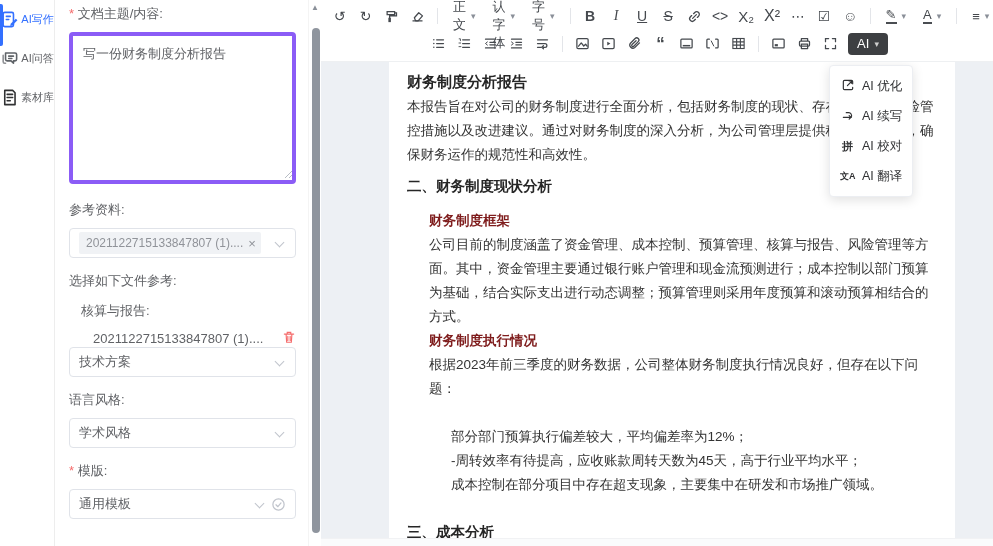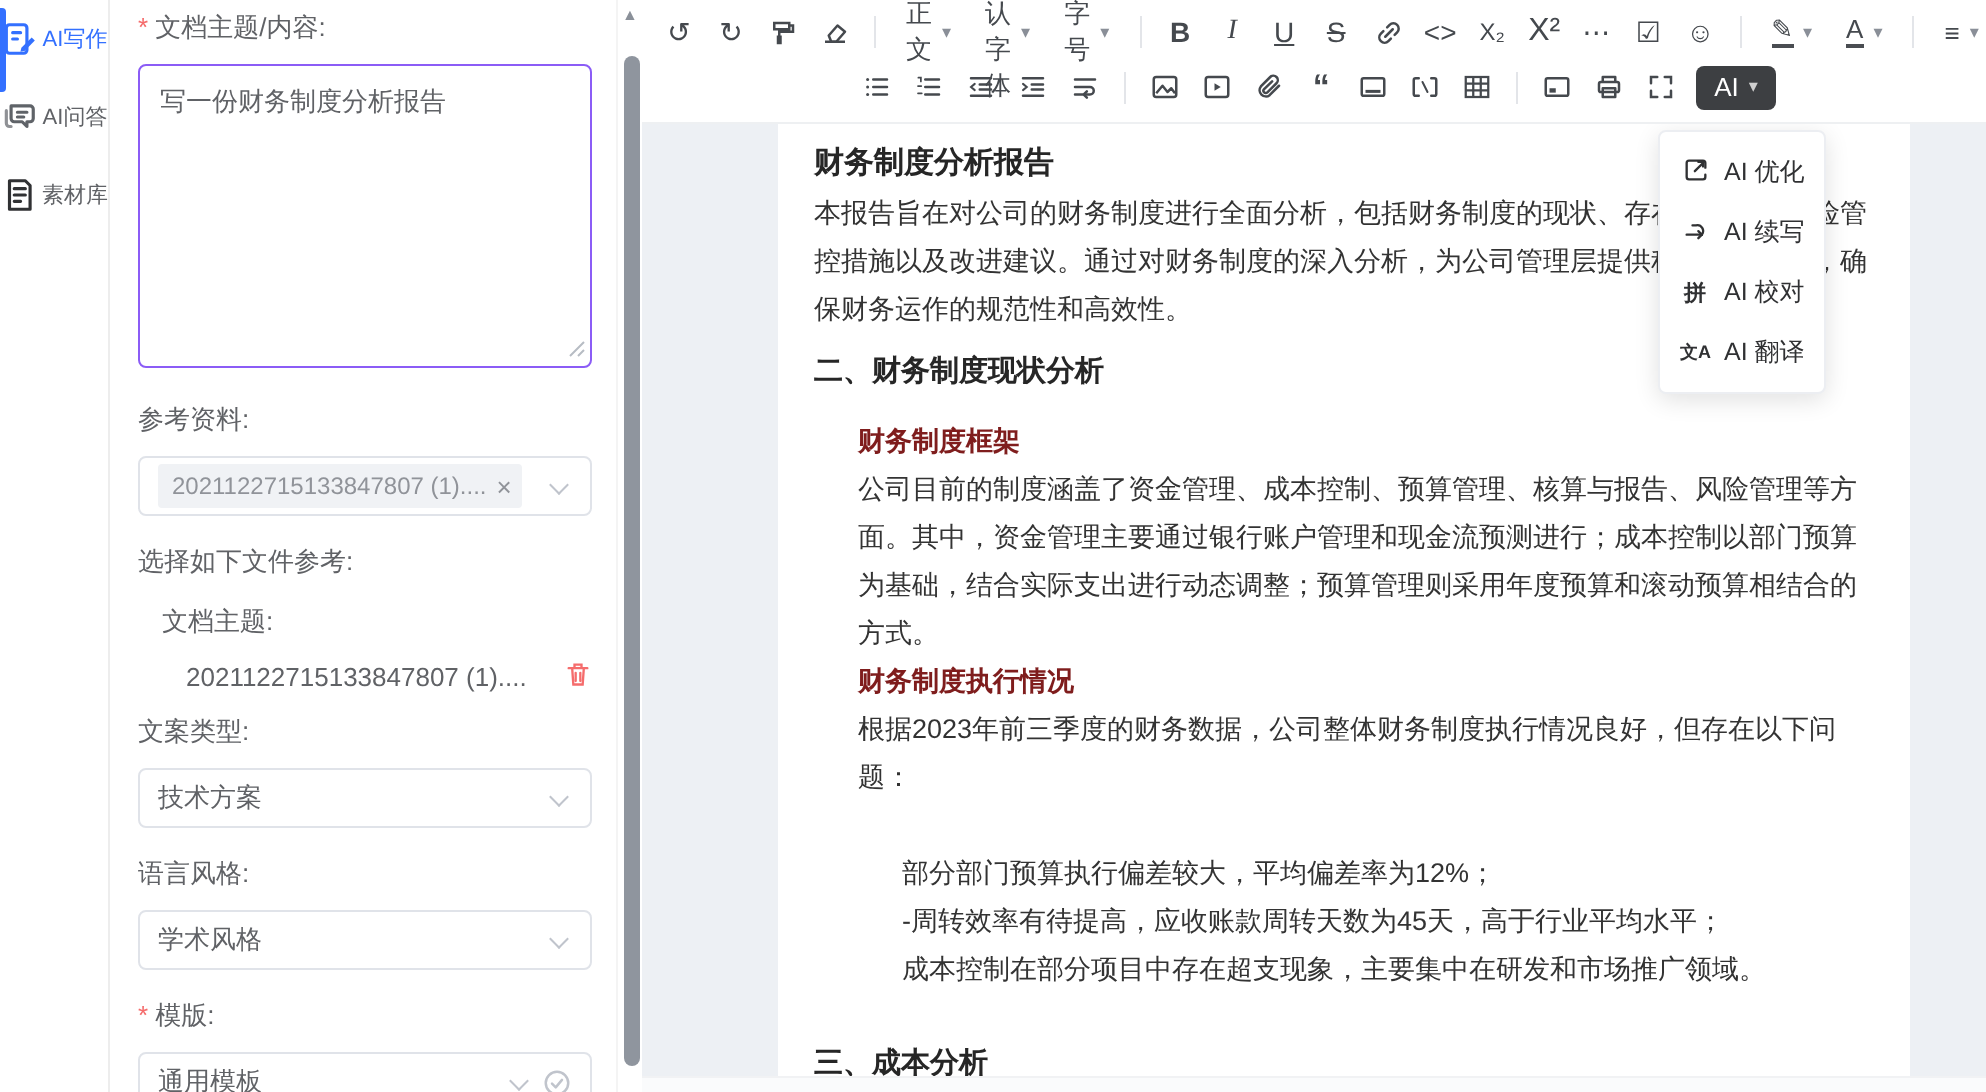--- a/index.html
+++ b/index.html
@@ -12,21 +12,21 @@
   .active-bar { position:absolute; left:0; top:4px; width:3px; height:42px; background:#3370ff; border-radius:0 2px 2px 0; }
   .side-item { display:flex; flex-direction:row; align-items:center; gap:2px; font-size:11px; color:#606266; cursor:pointer; }
   .side-item.active { color:#3370ff; }
   .side-item svg { display:block; }
 
   
   .form-panel { width:253px; flex-shrink:0; padding:5px 12px 0 14px; color:#606266; position:relative; background:#fff; }
   .f-label { margin:14px 0 9px; font-size:13px; color:#606266; }
   .f-label.first { margin-top:0; }
   .req::before { content:"* "; color:#f56c6c; }
-  .topic-area { width:100%; height:152px; border:1px solid #8b5cf6; border-radius:4px; padding:8px 10px; font-family:inherit; font-size:13px; color:#606266; resize:none; outline:none; line-height:19px; position:relative; background:#fff; }
+  .topic-area { width:100%; height:152px; border:4px solid #8b5cf6; border-radius:4px; padding:8px 10px; font-family:inherit; font-size:13px; color:#606266; resize:none; outline:none; line-height:19px; position:relative; background:#fff; }
   .ta-wrap { position:relative; }
   .ta-grip { position:absolute; right:3px; bottom:5px; pointer-events:none; }
   .select { height:30px; border:1px solid #e0e3e9; border-radius:4px; background:#fff; display:flex; align-items:center; padding:0 30px 0 9px; position:relative; color:#606266; cursor:pointer; }
   .chev { position:absolute; right:12px; top:10px; width:7px; height:7px; border-right:1.4px solid #c0c4cc; border-bottom:1.4px solid #c0c4cc; transform:rotate(45deg); }
   .chev.shift { right:32px; }
   .clear-ok { position:absolute; right:9px; top:7px; }
   .tag { background:#f0f2f5; border-radius:2px; height:22px; display:flex; align-items:center; gap:5px; padding:0 5px 0 7px; font-size:12px; color:#909399; max-width:190px; }
   .tag-x { cursor:pointer; font-size:13px; line-height:1; color:#909399; }
   .file-group { margin:12px 0 0 12px; }
   .file-row { display:flex; align-items:center; justify-content:space-between; margin:10px 0 0 12px; }
@@ -125,31 +125,30 @@
     <div class="f-label">参考资料:</div>
     <div class="select">
       <span class="tag">
         <span>2021122715133847807 (1)....</span>
         <span class="tag-x">×</span>
       </span>
       <span class="chev"></span>
     </div>
 
     <div class="f-label">选择如下文件参考:</div>
-    <div class="file-group">文档主题:</div>
+    <div class="file-group">核算与报告:</div>
     <div class="file-row">
       <span class="file-name">2021122715133847807 (1)....</span>
       <span class="trash">
         <svg width="14" height="14" viewBox="0 0 24 24" fill="none" stroke="#f56c6c" stroke-width="2" stroke-linecap="round">
             <path d="M4 7h16M9 7V4h6v3M7 7l1 14h8l1-14M10 11v7M14 11v7"></path>
           </svg>
       </span>
     </div>
 
-    <div class="f-label" style="margin-top:10px;">文案类型:</div>
     <div class="select">
       <span>技术方案</span>
       <span class="chev"></span>
     </div>
 
     <div class="f-label">语言风格:</div>
     <div class="select">
       <span>学术风格</span>
       <span class="chev"></span>
     </div>
@@ -210,21 +209,21 @@
         <span class="tbtn g-u">U</span>
         <span class="tbtn g-s">S</span>
         <span class="tbtn">
           <svg width="15" height="15" viewBox="0 0 24 24" fill="none" stroke="#45494e" stroke-width="2" stroke-linecap="round">
               <path d="M9 15l6-6"></path>
               <path d="M10.5 7.5l2-2a4 4 0 0 1 6 6l-2 2"></path>
               <path d="M13.5 16.5l-2 2a4 4 0 0 1-6-6l2-2"></path>
             </svg>
         </span>
         <span class="tbtn">&lt;&gt;</span>
-        <span class="tbtn" style="font-size:12px">X₂</span>
+        <span class="tbtn" style="font-size:15px">X₂</span>
         <span class="tbtn" style="font-size:16px">X²</span>
         <span class="tbtn">⋯</span>
         <span class="tbtn">☑</span>
         <span class="tbtn">☺</span>
         <span class="tdiv"></span>
         <span class="tdrop">
             <span class="pen-color">✎</span>
             <span class="caret">▾</span>
           </span>
         <span class="tdrop">

